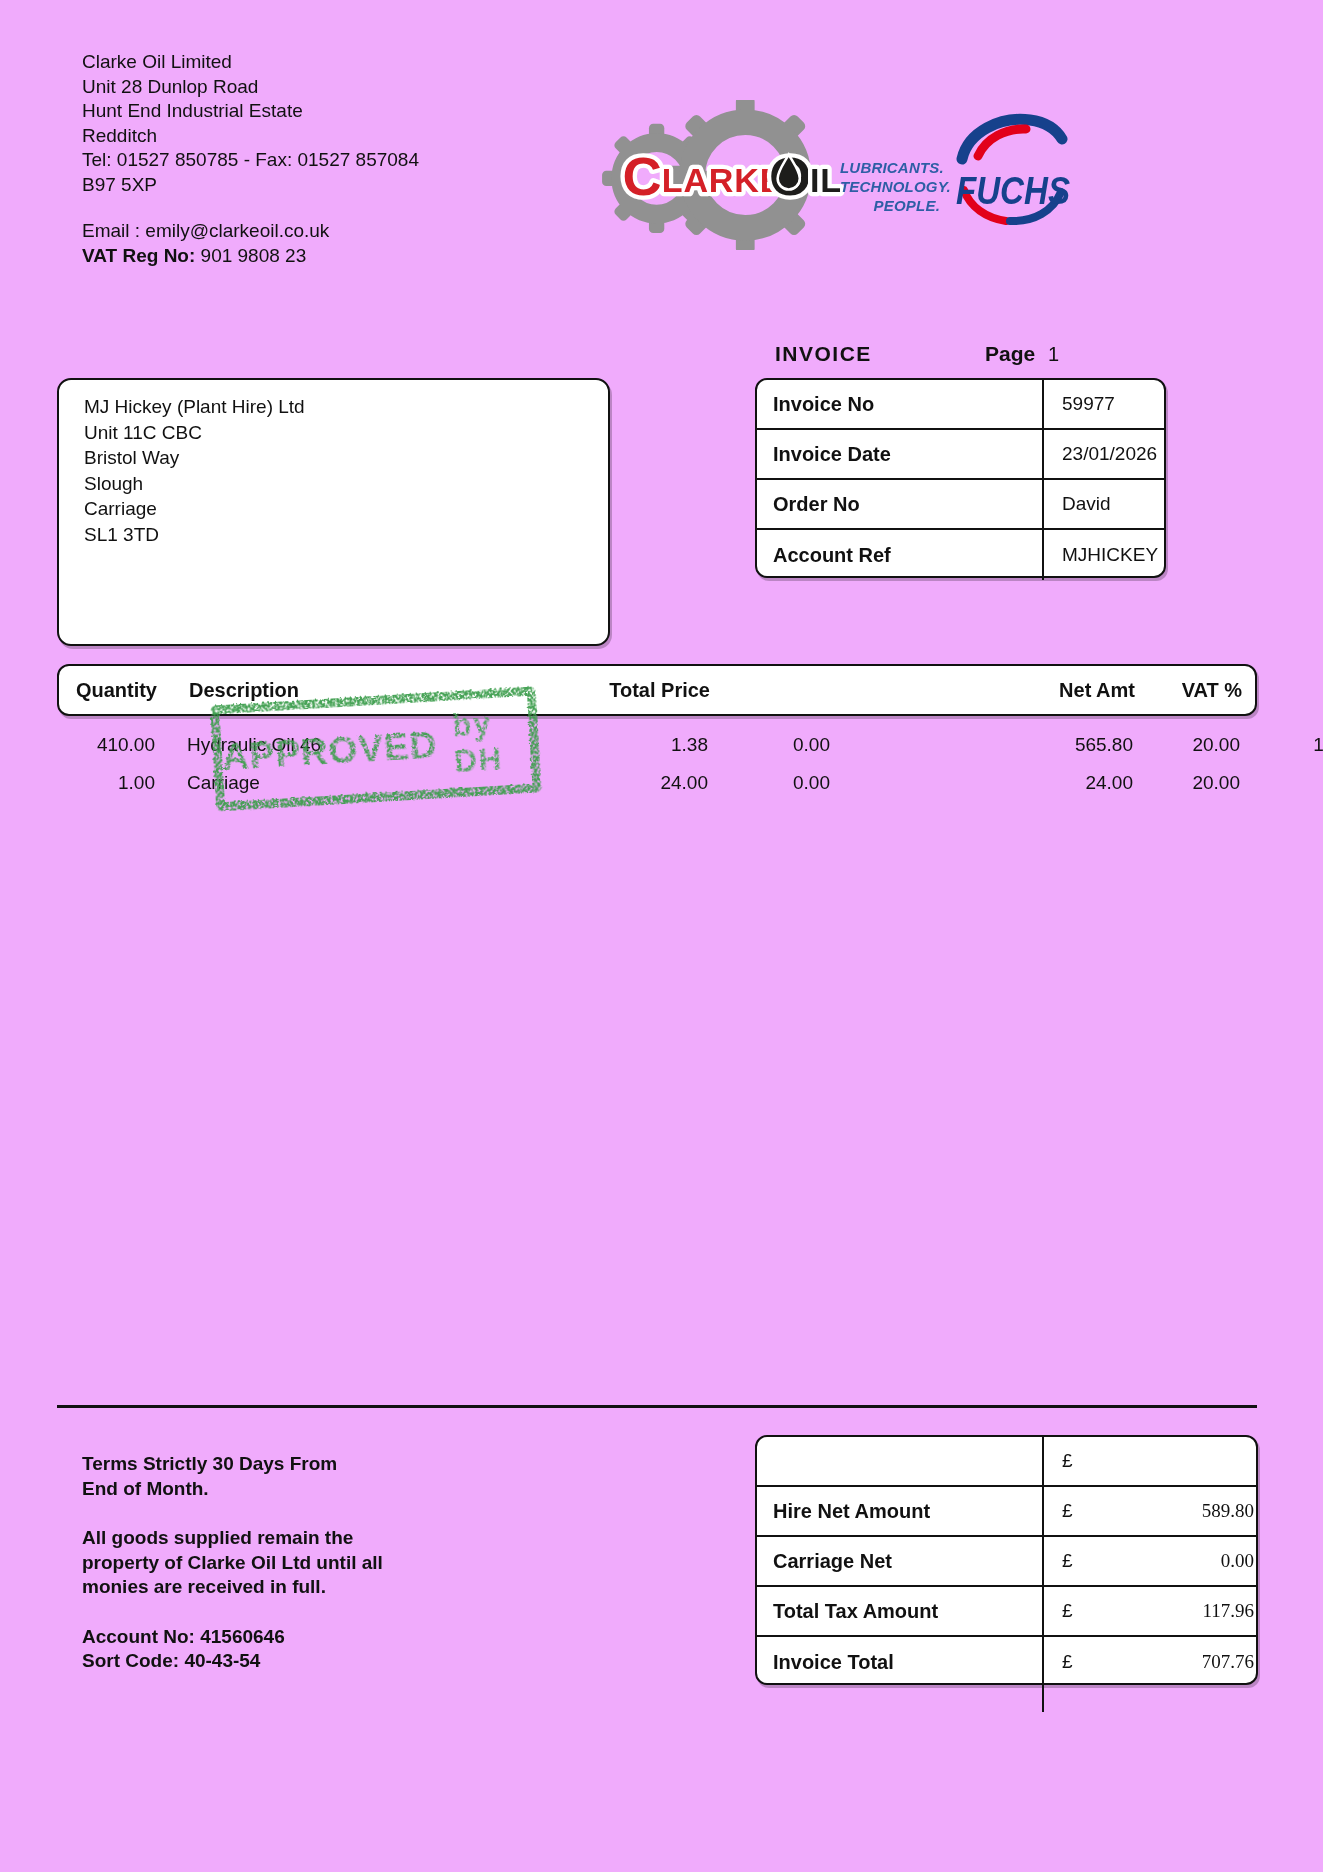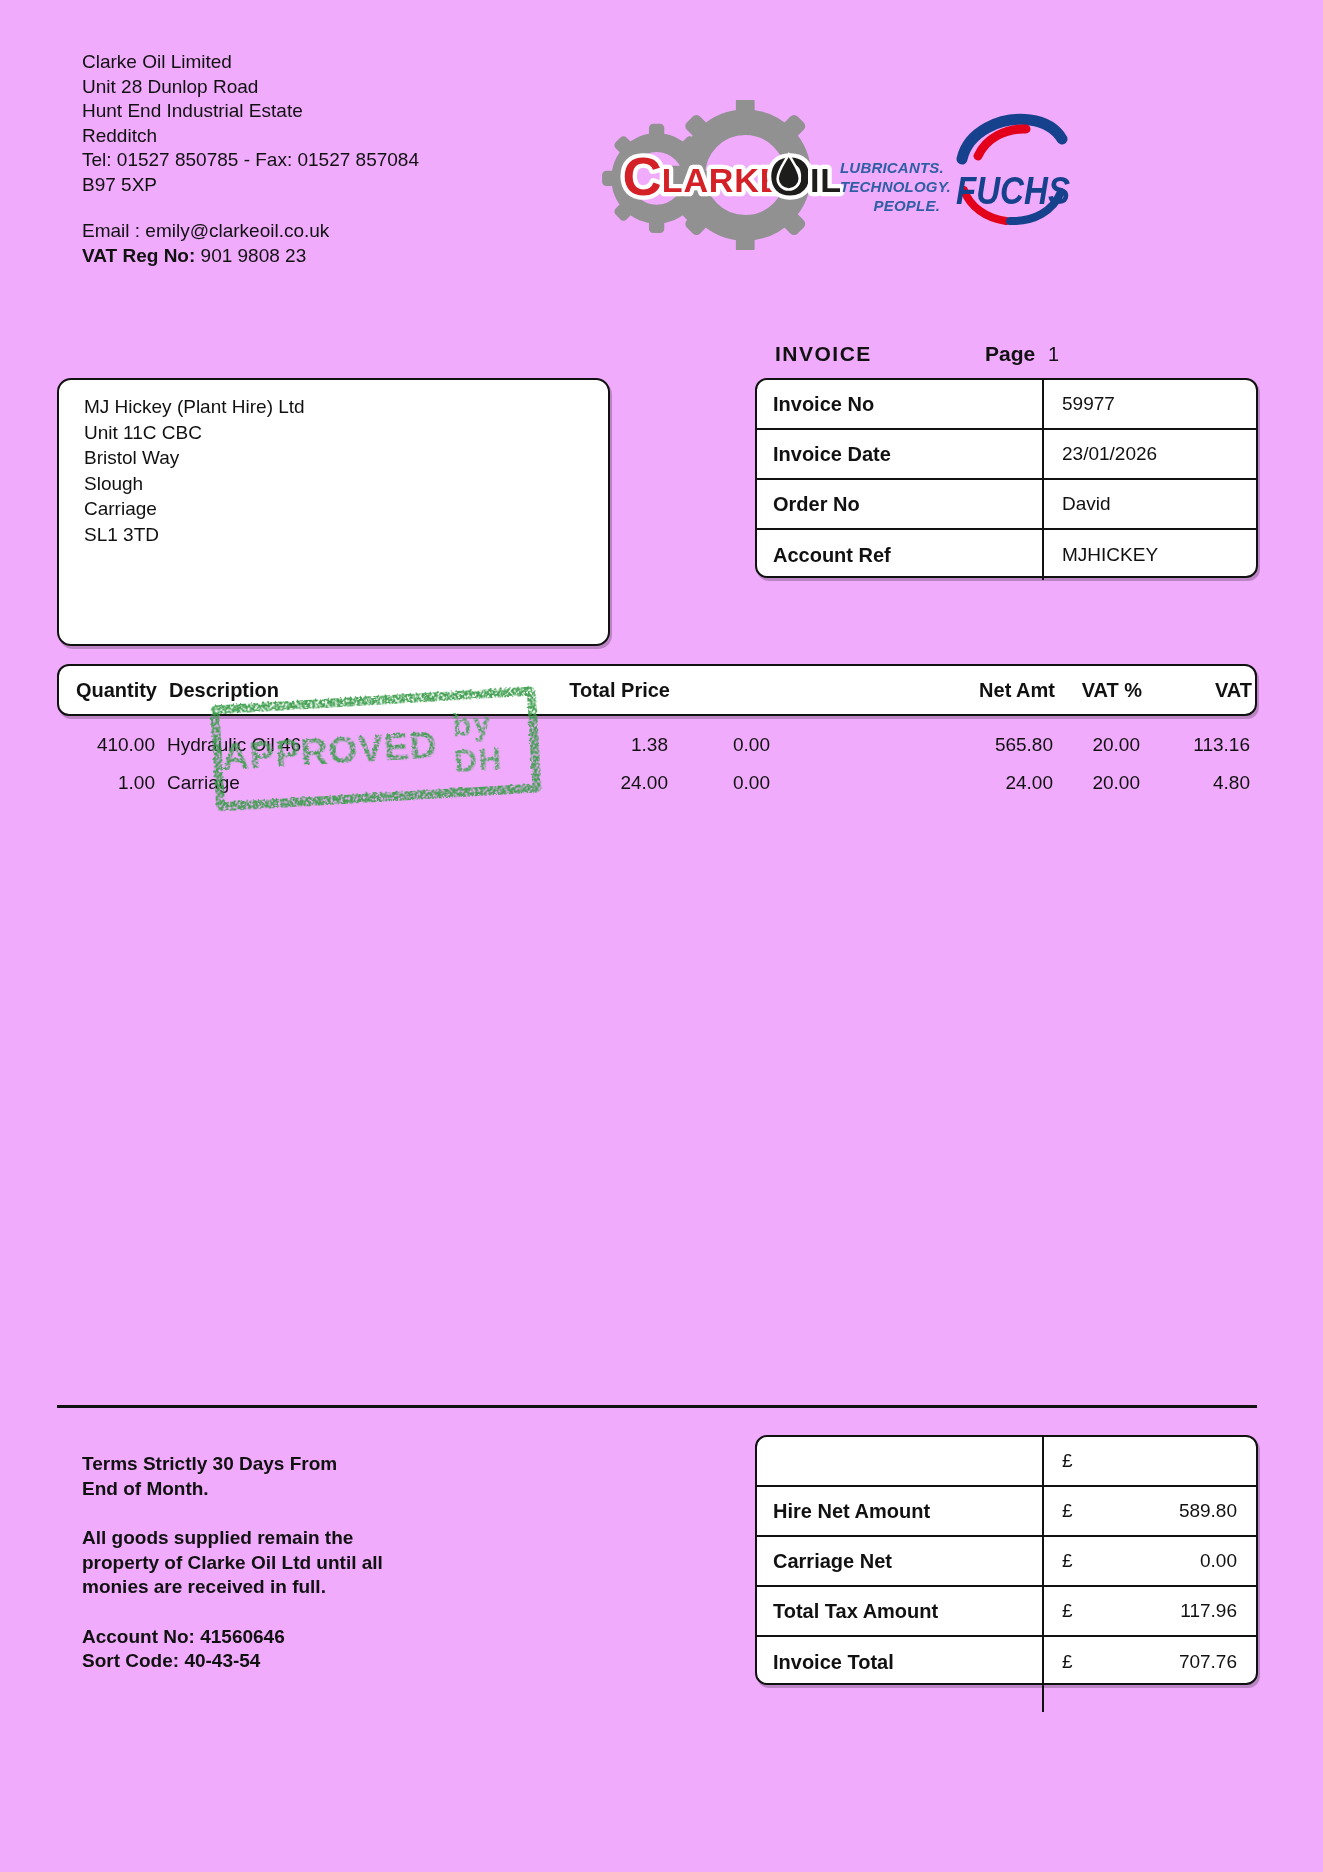--- a/index.html
+++ b/index.html
@@ -28,36 +28,37 @@
   .page-value { left:1048px; top:343px; font-size:20px; }
 
   
   .box {
     position:absolute; border:2px solid #111; border-radius:12px;
     box-shadow:2px 3px 0 rgba(0,0,0,.22); background:#fff; box-sizing:border-box;
   }
   .customer-box { left:57px; top:378px; width:553px; height:268px; border-radius:14px; }
   .customer-text { padding:14px 0 0 25px; font-size:19px; line-height:25.5px; }
 
-  .kv-table { left:755px; top:378px; width:503px; height:200px; }
+  .kv-table { left:755px; top:378px; width:411px; height:200px; }
   .totals-table { left:755px; top:1435px; width:503px; height:250px; }
   .kv-row { display:flex; height:50px; align-items:center; border-bottom:2px solid #111; box-sizing:border-box; }
   .kv-row:last-child { border-bottom:none; }
   .kv-label { width:285px; font-weight:bold; font-size:20px; padding-left:16px; box-sizing:border-box; }
   .kv-value {
     flex:1; align-self:stretch; border-left:2px solid #111;
     display:flex; align-items:center; padding-left:18px; font-size:19px; box-sizing:border-box;
   }
-  .kv-value .amount { margin-left:auto; padding-right:19px; }
+  .kv-value .amount { margin-left:auto; padding-right:2px;font-family:Liberation Serif, serif; }
   .divider-tail { left:1042px; top:1684px; width:2px; height:28px; background:#111; }
 
   
   .items-grid {
     display:grid; grid-template-columns:98px 310px 203px 102px 283px 87px 110px;
     align-items:center;
+    gap:20px;
   }
   .items-header {
     left:57px; top:664px; width:1200px; height:52px; border-radius:12px;
     font-weight:bold; font-size:20px;
   }
   .items-header .items-grid { height:100%; }
   .items-rows { left:57px; top:726px; width:1196px; }
   .items-rows .items-grid { height:38px; font-size:19px; }
   .cell-r { text-align:right; }
   .cell-l { text-align:left; padding-left:12px; }

